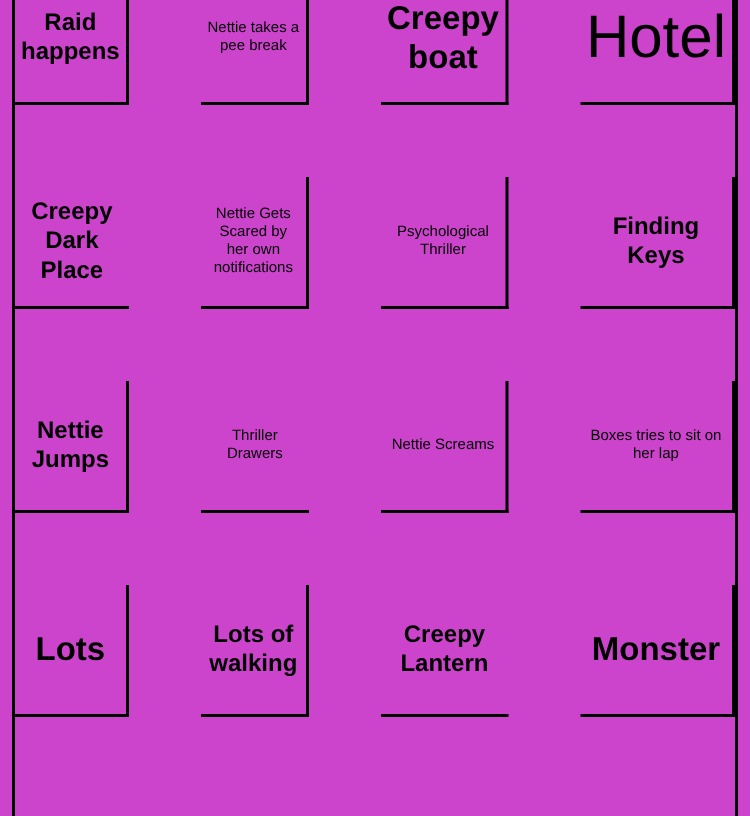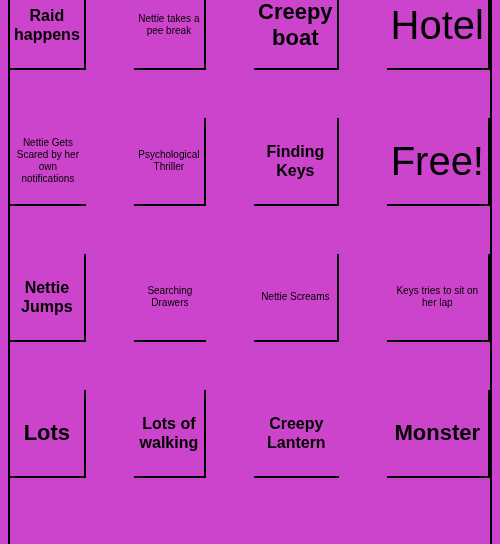--- a/index.html
+++ b/index.html
@@ -99,26 +99,26 @@
       <div class="header-cell">C</div>
       <div class="header-cell">A</div>
       <div class="header-cell">R</div>
       <div class="header-cell">Y</div>
     </div>
   <div class="grid">
   <div class="cell cell-medium">Raid happens</div>
       <div class="cell cell-small">Nettie takes a pee break</div>
       <div class="cell cell-large">Creepy boat</div>
       <div class="cell cell-xlarge">Hotel</div>
+      <div class="cell cell-medium">Creepy Dark Place</div>
       <div class="cell cell-small">Nettie Gets Scared by her own notifications</div>
       <div class="cell cell-small">Psychological Thriller</div>
       <div class="cell cell-medium">Finding Keys</div>
-      <div class="cell cell-xlarge">Free!</div>
       <div class="cell cell-medium">Nettie Jumps</div>
-      <div class="cell cell-small">Searching Drawers</div>
+      <div class="cell cell-small">Thriller Drawers</div>
       <div class="cell cell-small">Nettie Screams</div>
-      <div class="cell cell-small">Keys tries to sit on her lap</div>
+      <div class="cell cell-small">Boxes tries to sit on her lap</div>
       <div class="cell cell-large">Lots</div>
       <div class="cell cell-medium">Lots of walking</div>
       <div class="cell cell-medium">Creepy Lantern</div>
       <div class="cell cell-large">Monster</div>
     </div>
 </div>
 
 </body></html>

